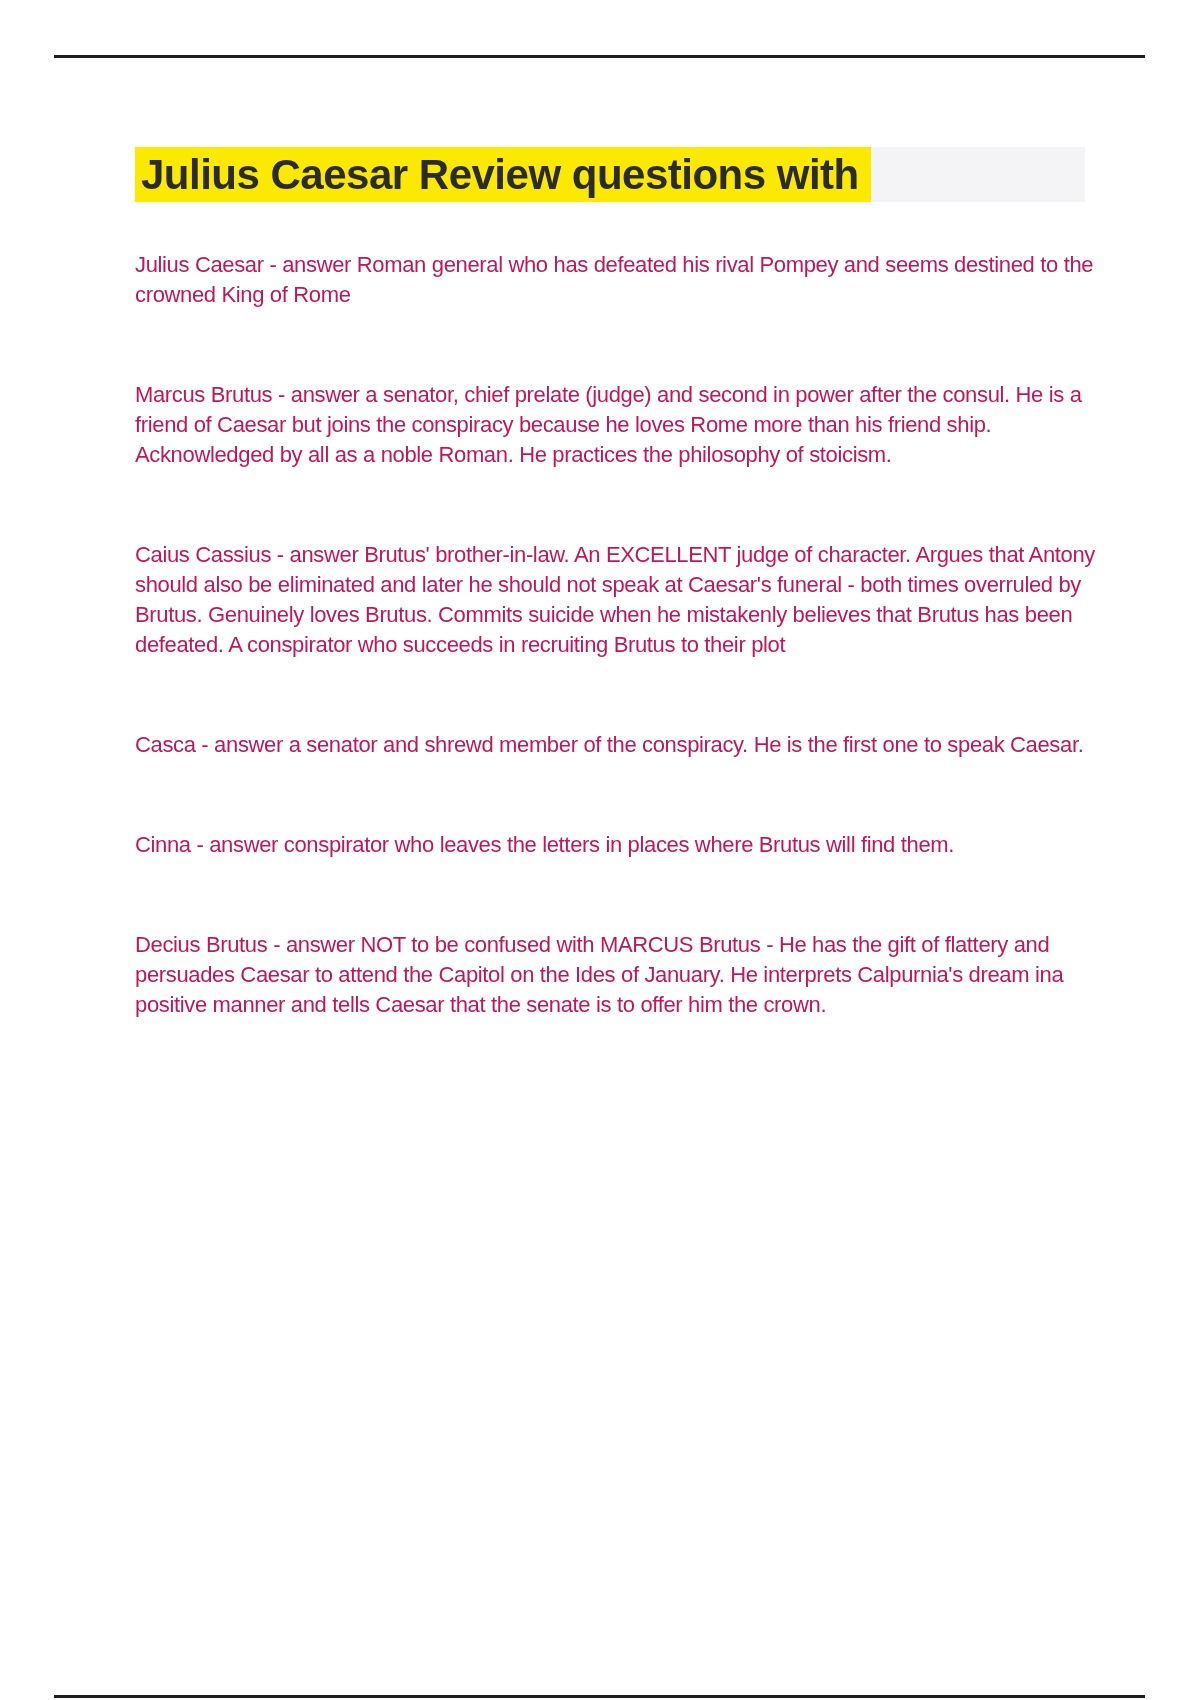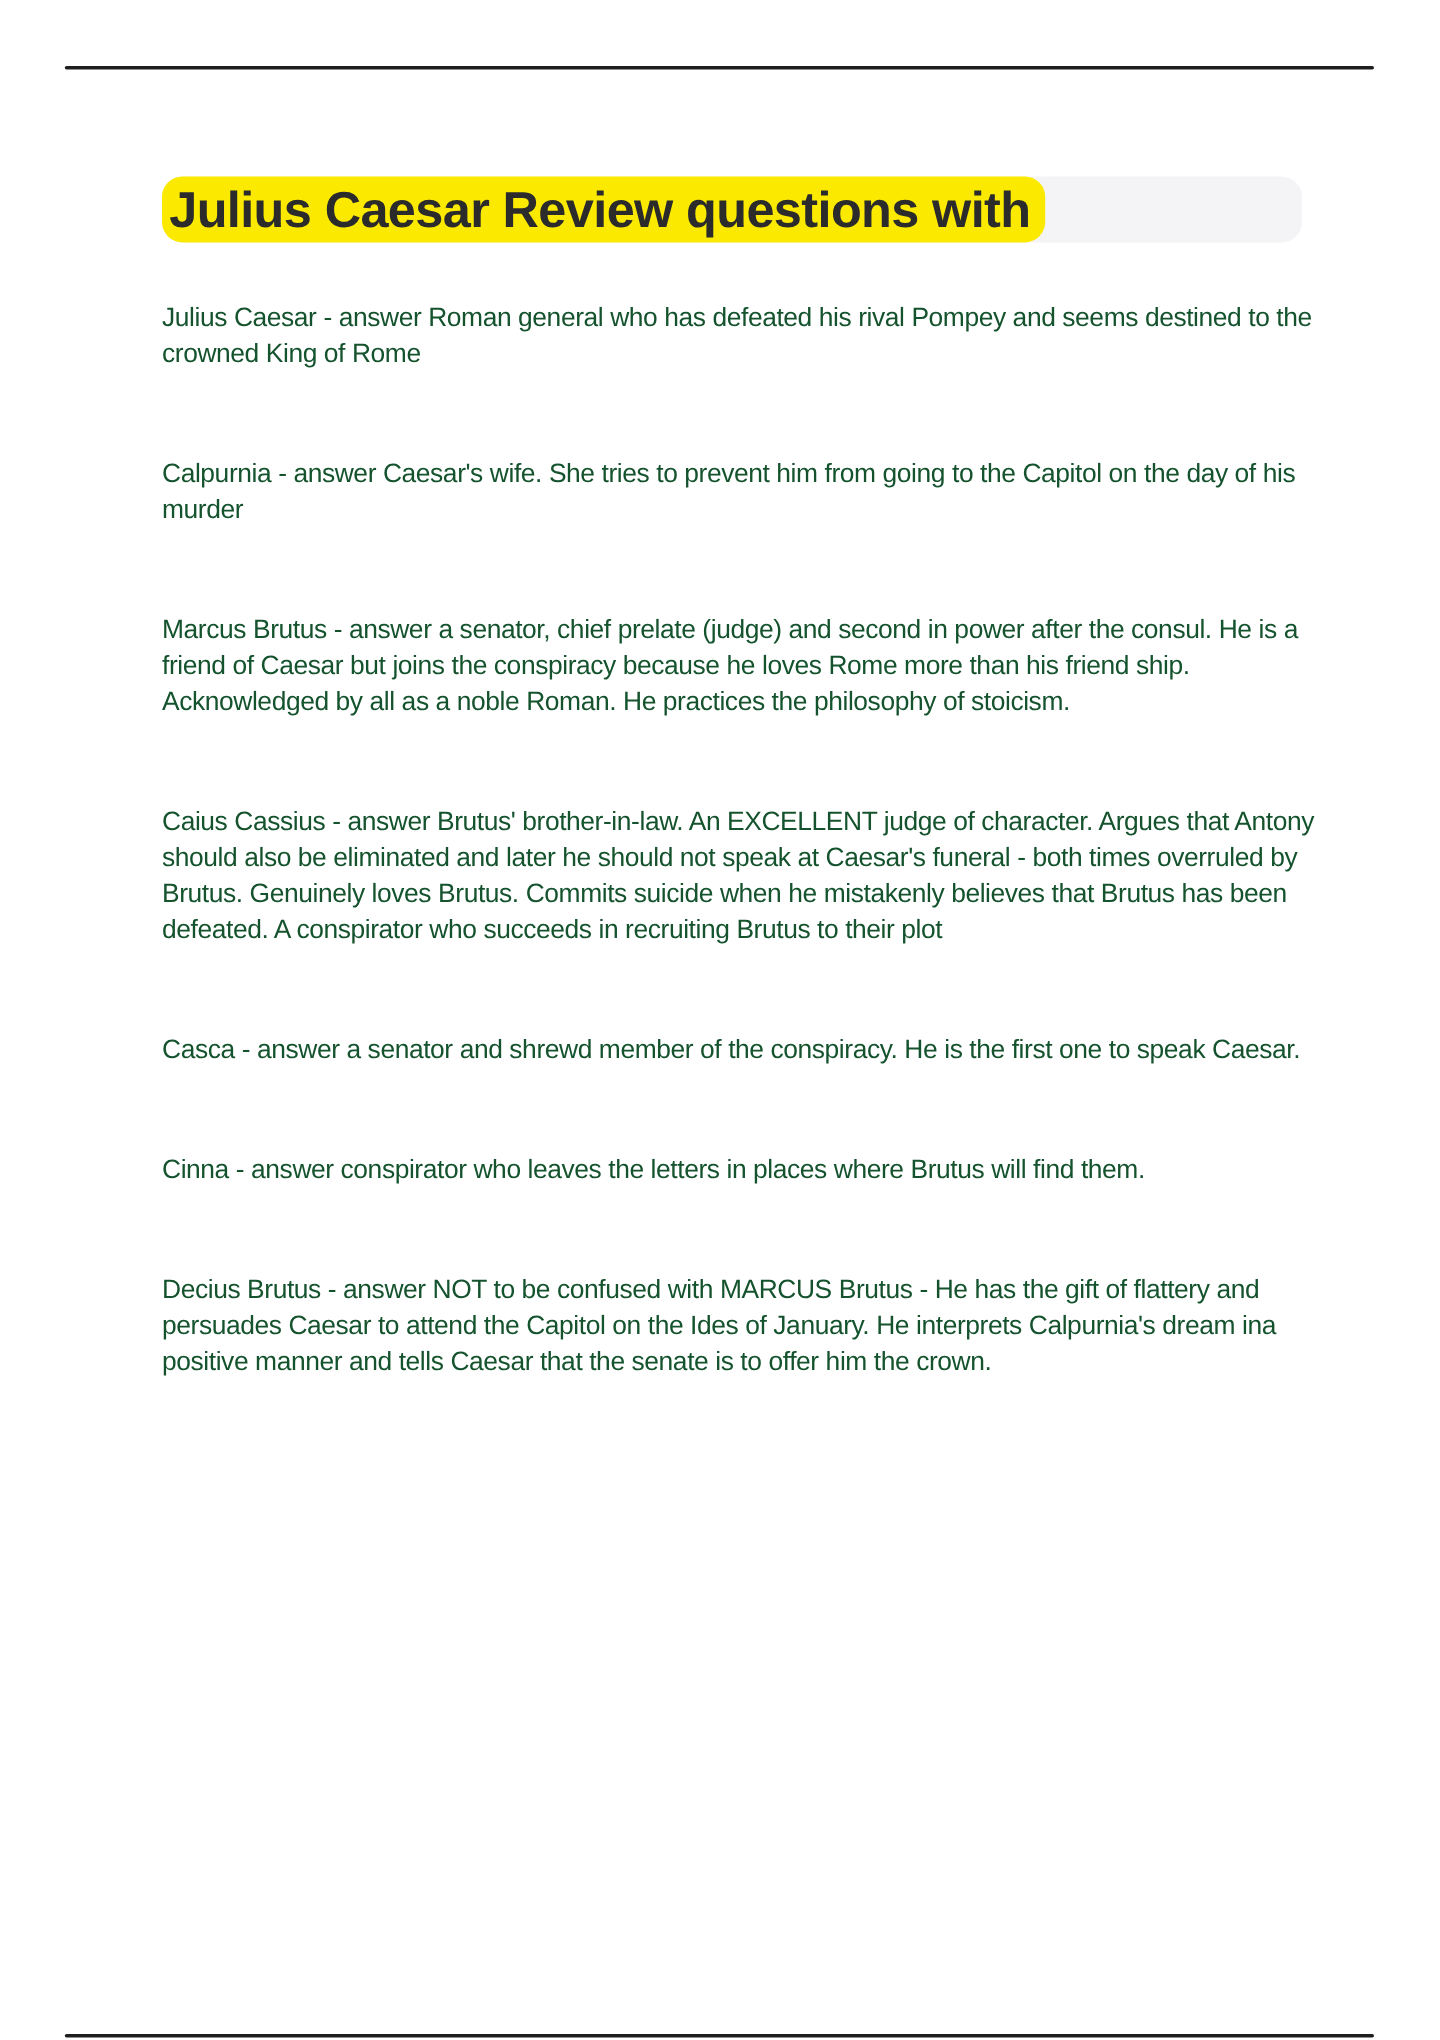--- a/index.html
+++ b/index.html
@@ -1,15 +1,15 @@
 <!DOCTYPE html>
 <html><head>
 <meta charset="utf-8">
 <style>
-  * { box-sizing: border-box; border-radius: 17px; }
+  * { box-sizing: border-box; }
   html, body { margin: 0; padding: 0; background: #ffffff; }
   .page {
     position: relative;
     width: 1200px;
     height: 1700px;
     background: #ffffff;
     overflow: hidden;
     font-family: "Liberation Sans", "DejaVu Sans", sans-serif;
   }
   .rule {
@@ -47,41 +47,40 @@
     max-width: 950px;
     background: #fbea00;
     padding: 0 12px 0 6px;
   }
   .body-text p {
     margin: 0 0 70px 0;
     width: 965px;
     font-size: 22px;
     line-height: 30px;
     letter-spacing: -0.35px;
-    color: #14532d;
+    color: #be185d;
   }
 </style>
 </head>
 <body>
 
 <div class="page">
 
   <div class="rule rule-top"></div>
 
   <div class="content">
 
     <div class="title-wrap">
       <h1 class="doc-title">
         <span class="hl">Julius Caesar Review questions with</span>
       </h1>
     </div>
 
     <div class="body-text">
       <p>Julius Caesar - answer Roman general who has defeated his rival Pompey and seems destined to the crowned King of Rome</p>
-      <p>Calpurnia - answer Caesar's wife. She tries to prevent him from going to the Capitol on the day of his murder</p>
       <p>Marcus Brutus - answer a senator, chief prelate (judge) and second in power after the consul. He is a friend of Caesar but joins the conspiracy because he loves Rome more than his friend ship. Acknowledged by all as a noble Roman. He practices the philosophy of stoicism.</p>
       <p>Caius Cassius - answer Brutus' brother-in-law. An EXCELLENT judge of character. Argues that Antony should also be eliminated and later he should not speak at Caesar's funeral - both times overruled by Brutus. Genuinely loves Brutus. Commits suicide when he mistakenly believes that Brutus has been defeated. A conspirator who succeeds in recruiting Brutus to their plot</p>
       <p>Casca - answer a senator and shrewd member of the conspiracy. He is the first one to speak Caesar.</p>
       <p>Cinna - answer conspirator who leaves the letters in places where Brutus will find them.</p>
       <p>Decius Brutus - answer NOT to be confused with MARCUS Brutus - He has the gift of flattery and persuades Caesar to attend the Capitol on the Ides of January. He interprets Calpurnia's dream ina positive manner and tells Caesar that the senate is to offer him the crown.</p>
     </div>
 
   </div>
 
   <div class="rule rule-bottom"></div>

